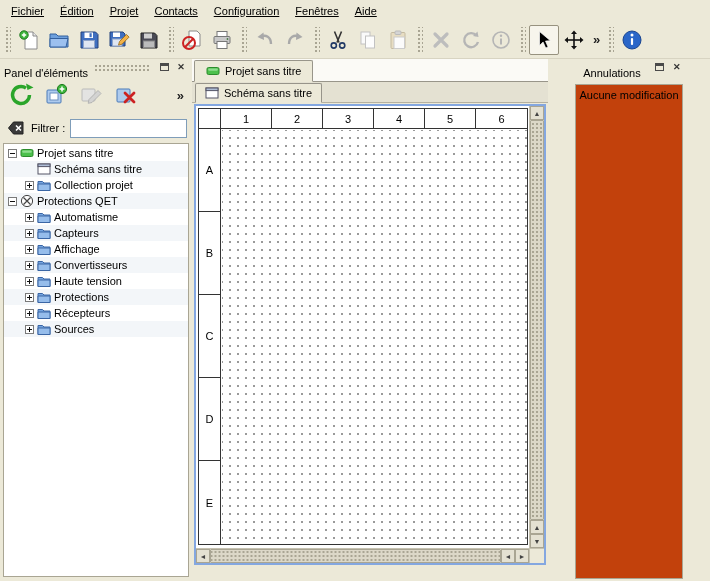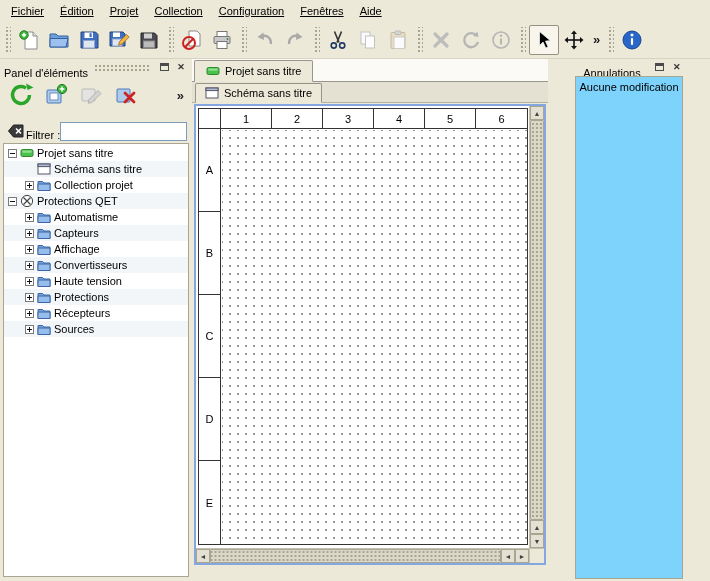--- a/index.html
+++ b/index.html
@@ -32,21 +32,21 @@
   .dock-btn{width:14px;height:13px;display:flex;align-items:center;justify-content:center;flex:0 0 14px;}
   .float-glyph{width:9px;height:8px;border:1px solid #4a4a4a;box-shadow:inset 0 2px #4a4a4a;}
   .close-glyph{font-size:9px;font-weight:bold;line-height:1;color:#333;}
 
   
   .left-dock{width:192px;display:flex;flex-direction:column;}
   .panel-toolbar{height:40px;display:flex;align-items:center;gap:5px;padding:2px 6px;}
   .pt-btn{width:30px;height:30px;display:flex;align-items:center;justify-content:center;border:1px solid transparent;border-radius:2px;}
   .pt-btn.disabled{opacity:.95;}
   .pt-overflow{margin-left:auto;font-size:13px;font-weight:bold;color:#222;padding-right:2px;}
-  .filter-row{height:26px;display:flex;align-items:flex-end;padding:0 5px;}
+  .filter-row{height:26px;display:flex;align-items:center;gap:5px;padding:0 5px;}
   .filter-clear{width:21px;height:21px;display:flex;align-items:center;justify-content:center;}
   .filter-input{flex:1;min-width:0;height:19px;border:1px solid #7f9db9;background:#fff;padding:0 3px;
     font-family:"Liberation Sans",sans-serif;font-size:11px;}
   .tree{flex:1;margin:2px 3px 4px 3px;background:#fff;border:1px solid #a9a593;overflow:hidden;padding-top:1px;}
   .tree-row{height:16px;display:flex;align-items:center;gap:3px;padding-left:4px;}
   .tree-row:nth-child(even){background:#f3f6f9;}
   .tree-row.ind1{padding-left:21px;}
   .expander{width:9px;height:9px;flex:0 0 9px;border:1px solid #7a7a7a;background:#fff;position:relative;}
   .expander::before{content:"";position:absolute;left:1px;right:1px;top:3px;height:1px;background:#111;}
   .expander.plus::after{content:"";position:absolute;top:1px;bottom:1px;left:3px;width:1px;background:#111;}
@@ -84,31 +84,31 @@
   .sb-btn{flex:0 0 14px;display:flex;align-items:center;justify-content:center;background:#e4e1d2;border:1px solid #a9a593;
     font-size:7px;color:#444;line-height:1;}
   .vscroll .sb-btn{height:14px;width:100%;}
   .hscroll .sb-btn{width:14px;height:100%;}
   .sb-thumb{flex:1;background:#dcd8c8;border:1px solid #a9a593;border-radius:1px;
     background-image:radial-gradient(circle,#a9a593 1px,transparent 1.3px);background-size:4px 4px;background-position:center;}
   .sb-corner{position:absolute;right:0;bottom:0;width:15px;height:15px;background:#ece9d8;border-left:1px solid #c5c1b0;border-top:1px solid #c5c1b0;}
 
   
   .right-dock{width:162px;display:flex;flex-direction:column;align-items:center;}
-  .undo-list{flex:1;margin:1px 2px 2px 2px;background:#7dd3fc;border:1px solid #a9a593;padding:2px 3px;}
+  .undo-list{flex:1;margin:9px 2px 2px 2px;background:#c2410c;border:1px solid #a9a593;padding:2px 3px;}
   .undo-item{height:15px;display:flex;align-items:center;white-space:nowrap;}
 </style>
 </head>
 <body>
 
 <div class="menubar">
   <span class="menu-item">Fichier</span>
   <span class="menu-item">Édition</span>
   <span class="menu-item">Projet</span>
-  <span class="menu-item">Collection</span>
+  <span class="menu-item">Contacts</span>
   <span class="menu-item">Configuration</span>
   <span class="menu-item">Fenêtres</span>
   <span class="menu-item">Aide</span>
 </div>
 
 <div class="toolbar">
   <span class="tb-handle"></span>
 
   <div class="tb-btn">
     <span>

